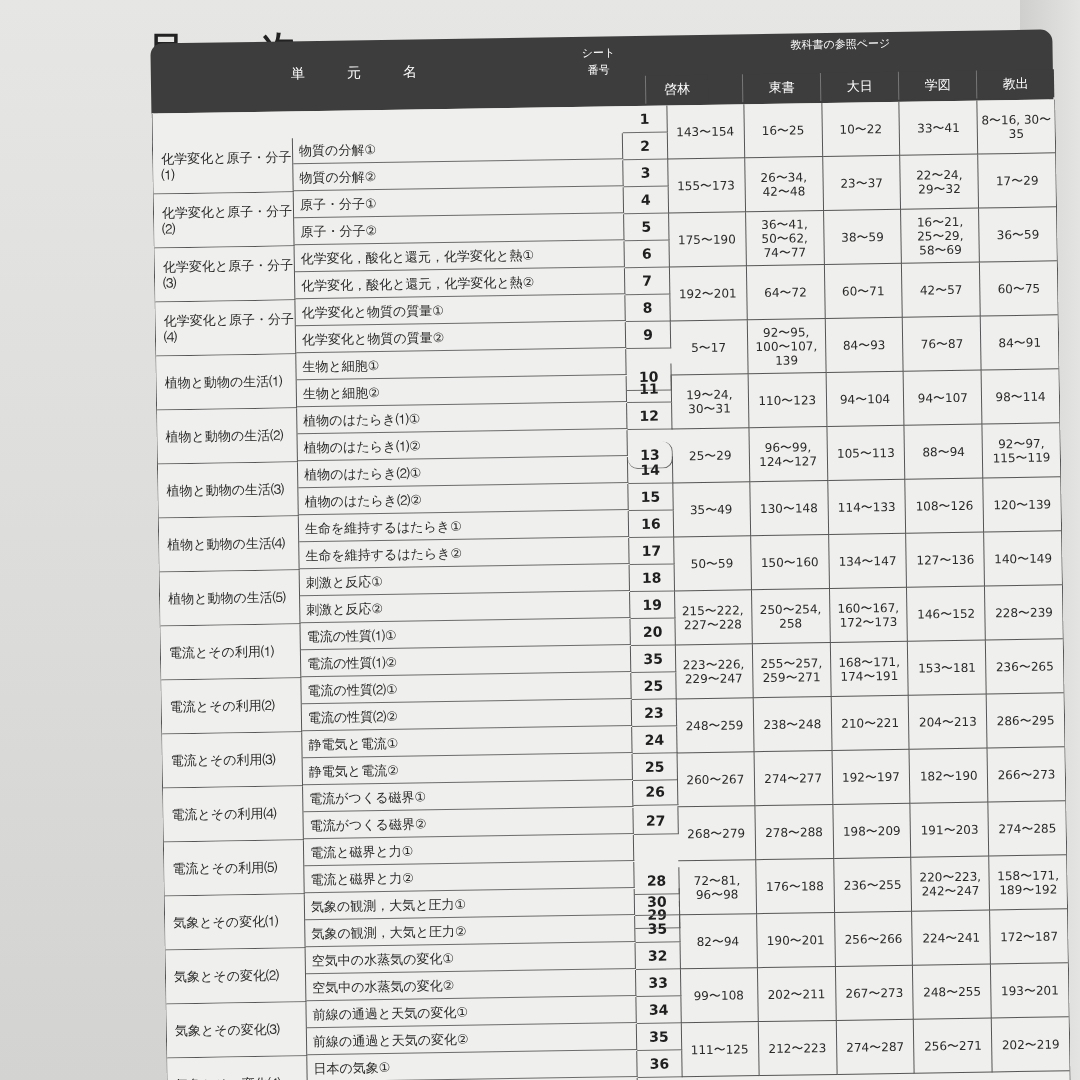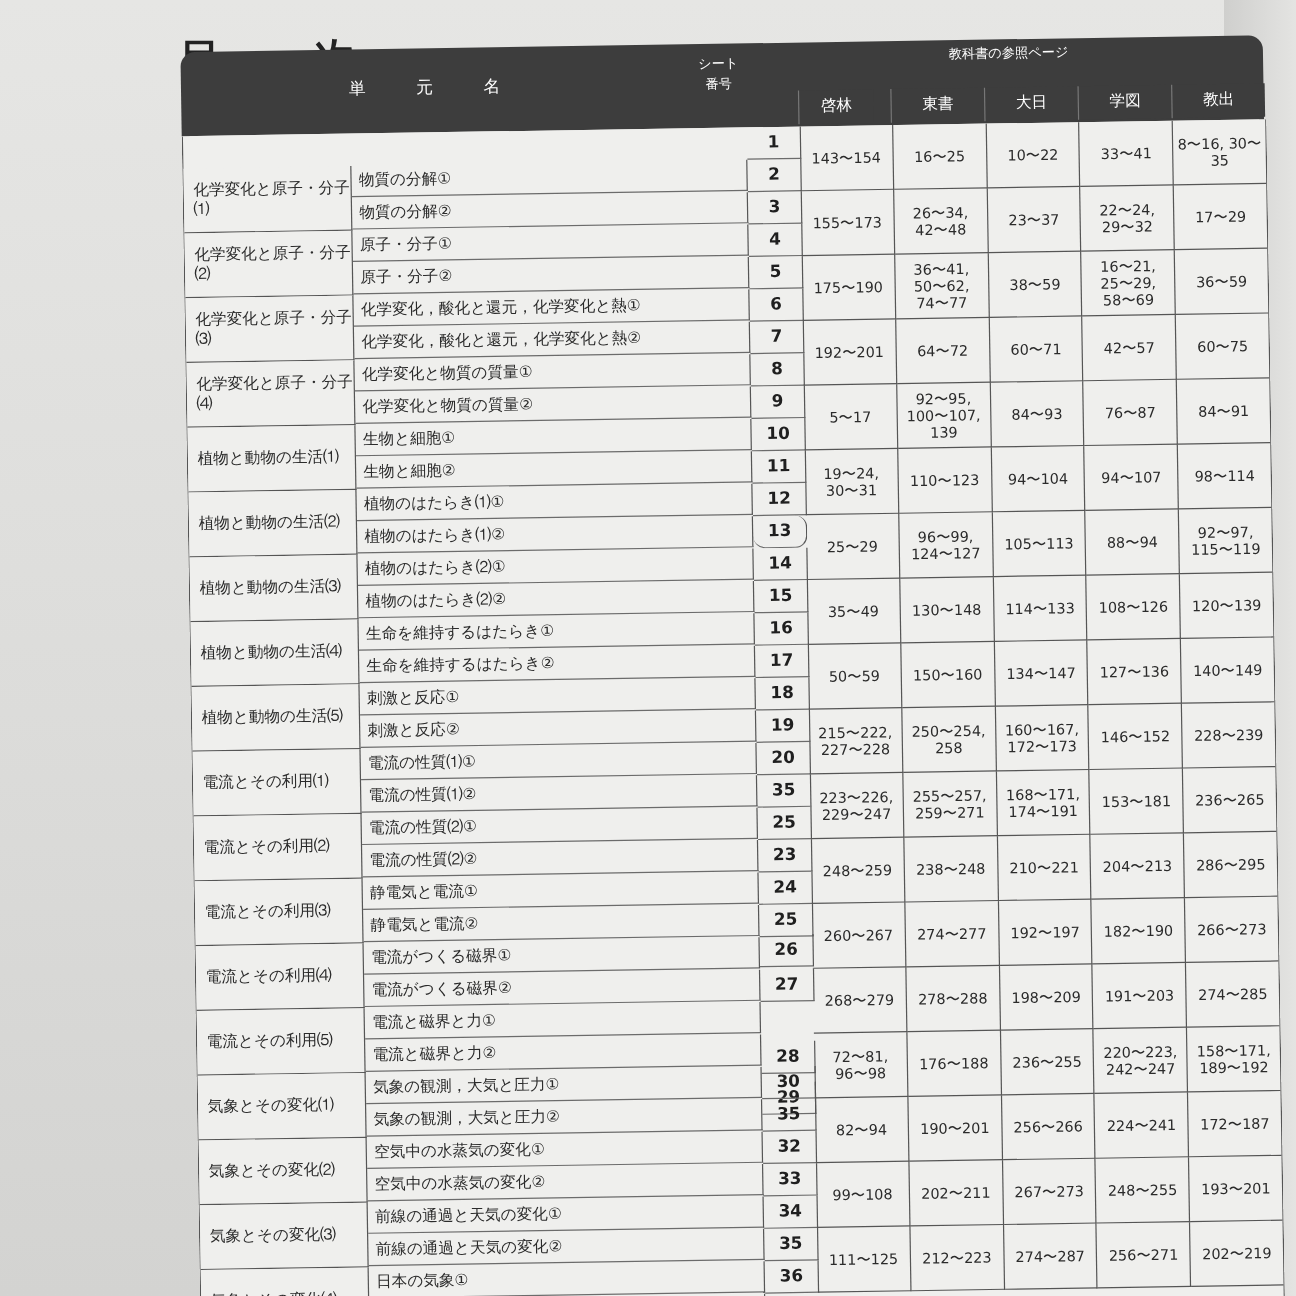--- a/index.html
+++ b/index.html
@@ -69,41 +69,41 @@
 
 <div class="page">
   <div class="right-page"></div>
   <div class="title">目　次</div>
 
   <div class="sheet">
     <div class="hdr">
       <div class="cell h-unit">単　元　名</div>
       <div class="cell h-sheet">シート番号</div>
       <div class="cell h-group">教科書の参照ページ</div>
-      <div class="cell h-pub" style="left:514px">啓林</div>
+      <div class="cell h-pub" style="left:494px">啓林</div>
       <div class="cell h-pub" style="left:591px;width:77px">東書</div>
       <div class="cell h-pub" style="left:669px;width:77px">大日</div>
       <div class="cell h-pub" style="left:747px;width:77px">学図</div>
       <div class="cell h-pub" style="left:825px;width:77px">教出</div>
     </div>
 
     <div class="body" id="tbody" style="height: 999px;">
         <div class="sheetno" style="top: 0px; border-bottom: 1px solid rgb(107, 107, 107);">1</div>
         <div class="sheetno" style="top: 27px; border-bottom: 1px solid rgb(107, 107, 107);">2</div>
         <div class="sheetno" style="top: 54px; border-bottom: 1px solid rgb(107, 107, 107);">3</div>
         <div class="sheetno" style="top: 81px; border-bottom: 1px solid rgb(107, 107, 107);">4</div>
         <div class="sheetno" style="top: 108px; border-bottom: 1px solid rgb(107, 107, 107);">5</div>
         <div class="sheetno" style="top: 135px; border-bottom: 1px solid rgb(107, 107, 107);">6</div>
         <div class="sheetno" style="top: 162px; border-bottom: 1px solid rgb(107, 107, 107);">7</div>
         <div class="sheetno" style="top: 189px; border-bottom: 1px solid rgb(107, 107, 107);">8</div>
         <div class="sheetno" style="top: 216px; border-bottom: 1px solid rgb(107, 107, 107);">9</div>
-        <div class="sheetno" style="top: 243px; border-bottom: 1px solid rgb(107, 107, 107);">10</div>
+        <div class="sheetno" style="top: 258px; border-bottom: 1px solid rgb(107, 107, 107);">10</div>
         <div class="sheetno" style="top: 270px; border-bottom: 1px solid rgb(107, 107, 107);">11</div>
         <div class="sheetno" style="top: 297px; border-bottom: 1px solid rgb(107, 107, 107);">12</div>
-        <div class="sheetno" style="top: 324px; border-bottom: 1px solid rgb(107, 107, 107); border-radius: 10px;">13</div>
+        <div class="sheetno" style="top: 336px; border-bottom: 1px solid rgb(107, 107, 107); border-radius: 10px;">13</div>
         <div class="sheetno" style="top: 351px; border-bottom: 1px solid rgb(107, 107, 107);">14</div>
         <div class="sheetno" style="top: 378px; border-bottom: 1px solid rgb(107, 107, 107);">15</div>
         <div class="sheetno" style="top: 405px; border-bottom: 1px solid rgb(107, 107, 107);">16</div>
         <div class="sheetno" style="top: 432px; border-bottom: 1px solid rgb(107, 107, 107);">17</div>
         <div class="sheetno" style="top: 459px; border-bottom: 1px solid rgb(107, 107, 107);">18</div>
         <div class="sheetno" style="top: 486px; border-bottom: 1px solid rgb(107, 107, 107);">19</div>
         <div class="sheetno" style="top: 513px; border-bottom: 1px solid rgb(107, 107, 107);">20</div>
         <div class="sheetno" style="top: 540px; border-bottom: 1px solid rgb(107, 107, 107);">35</div>
         <div class="sheetno" style="top: 567px; border-bottom: 1px solid rgb(107, 107, 107);">25</div>
         <div class="sheetno" style="top: 594px; border-bottom: 1px solid rgb(107, 107, 107);">23</div>

